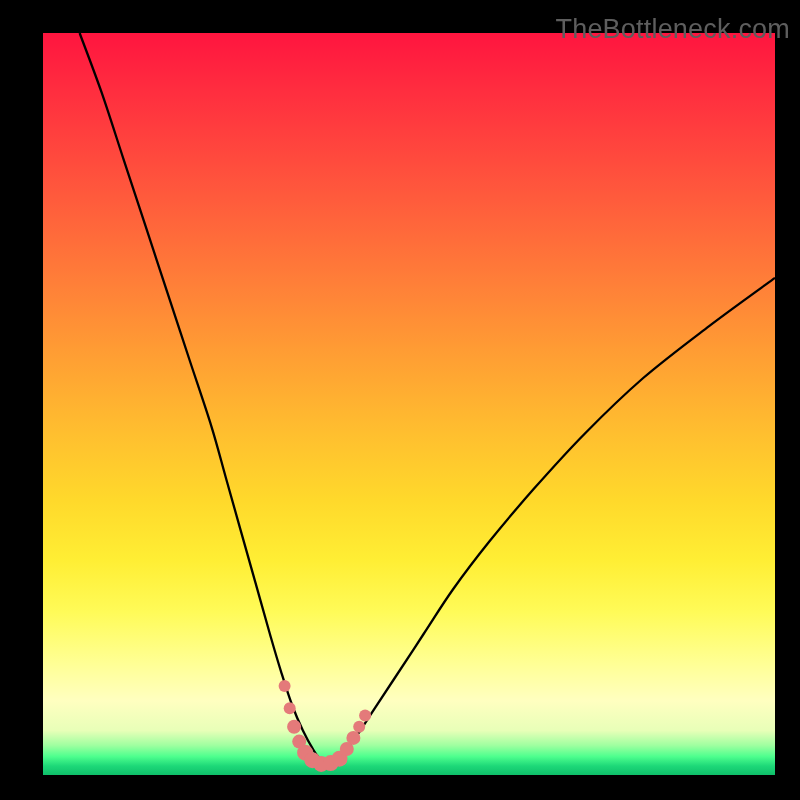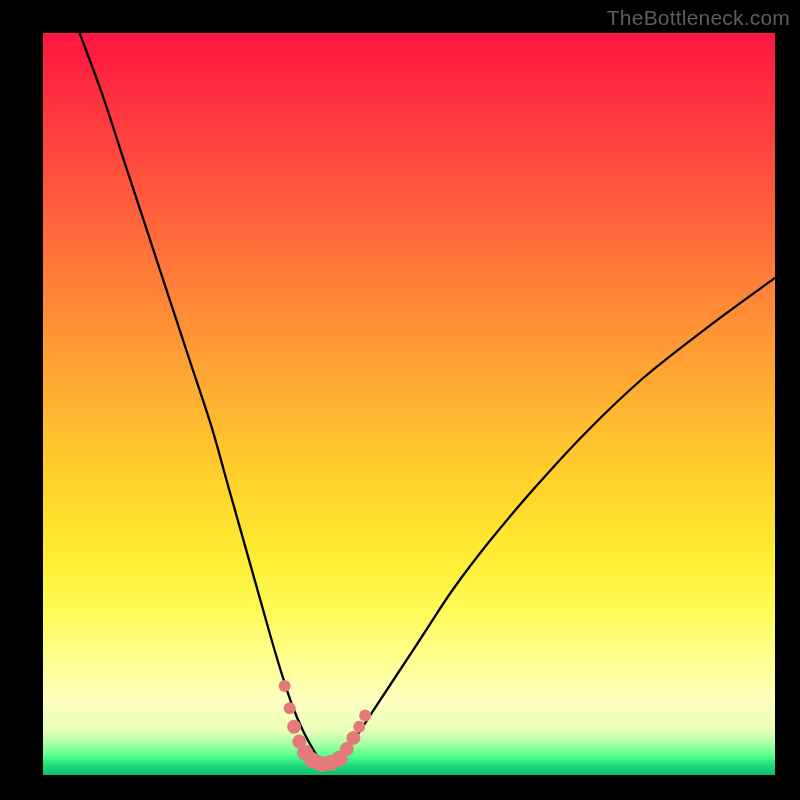--- a/index.html
+++ b/index.html
@@ -41,24 +41,24 @@
       #ffffc0 90%,
       #e8ffb8 94%,
       #9fffa0 96%,
       #4eff8e 97.5%,
       #1dd878 98.8%,
       #0fbf6a 100%
     );
   }
   .watermark {
     position: absolute;
-    top: 6px;
+    top: 14px;
     right: 10px;
     color: #5e5e5e;
-    font-size: 21px;
+    font-size: 27px;
     font-weight: 500;
     letter-spacing: 0.2px;
     font-family: Arial, Helvetica, sans-serif;
   }
   svg.curve {
     position: absolute;
     left: 0;
     top: 0;
     width: 732px;
     height: 742px;

